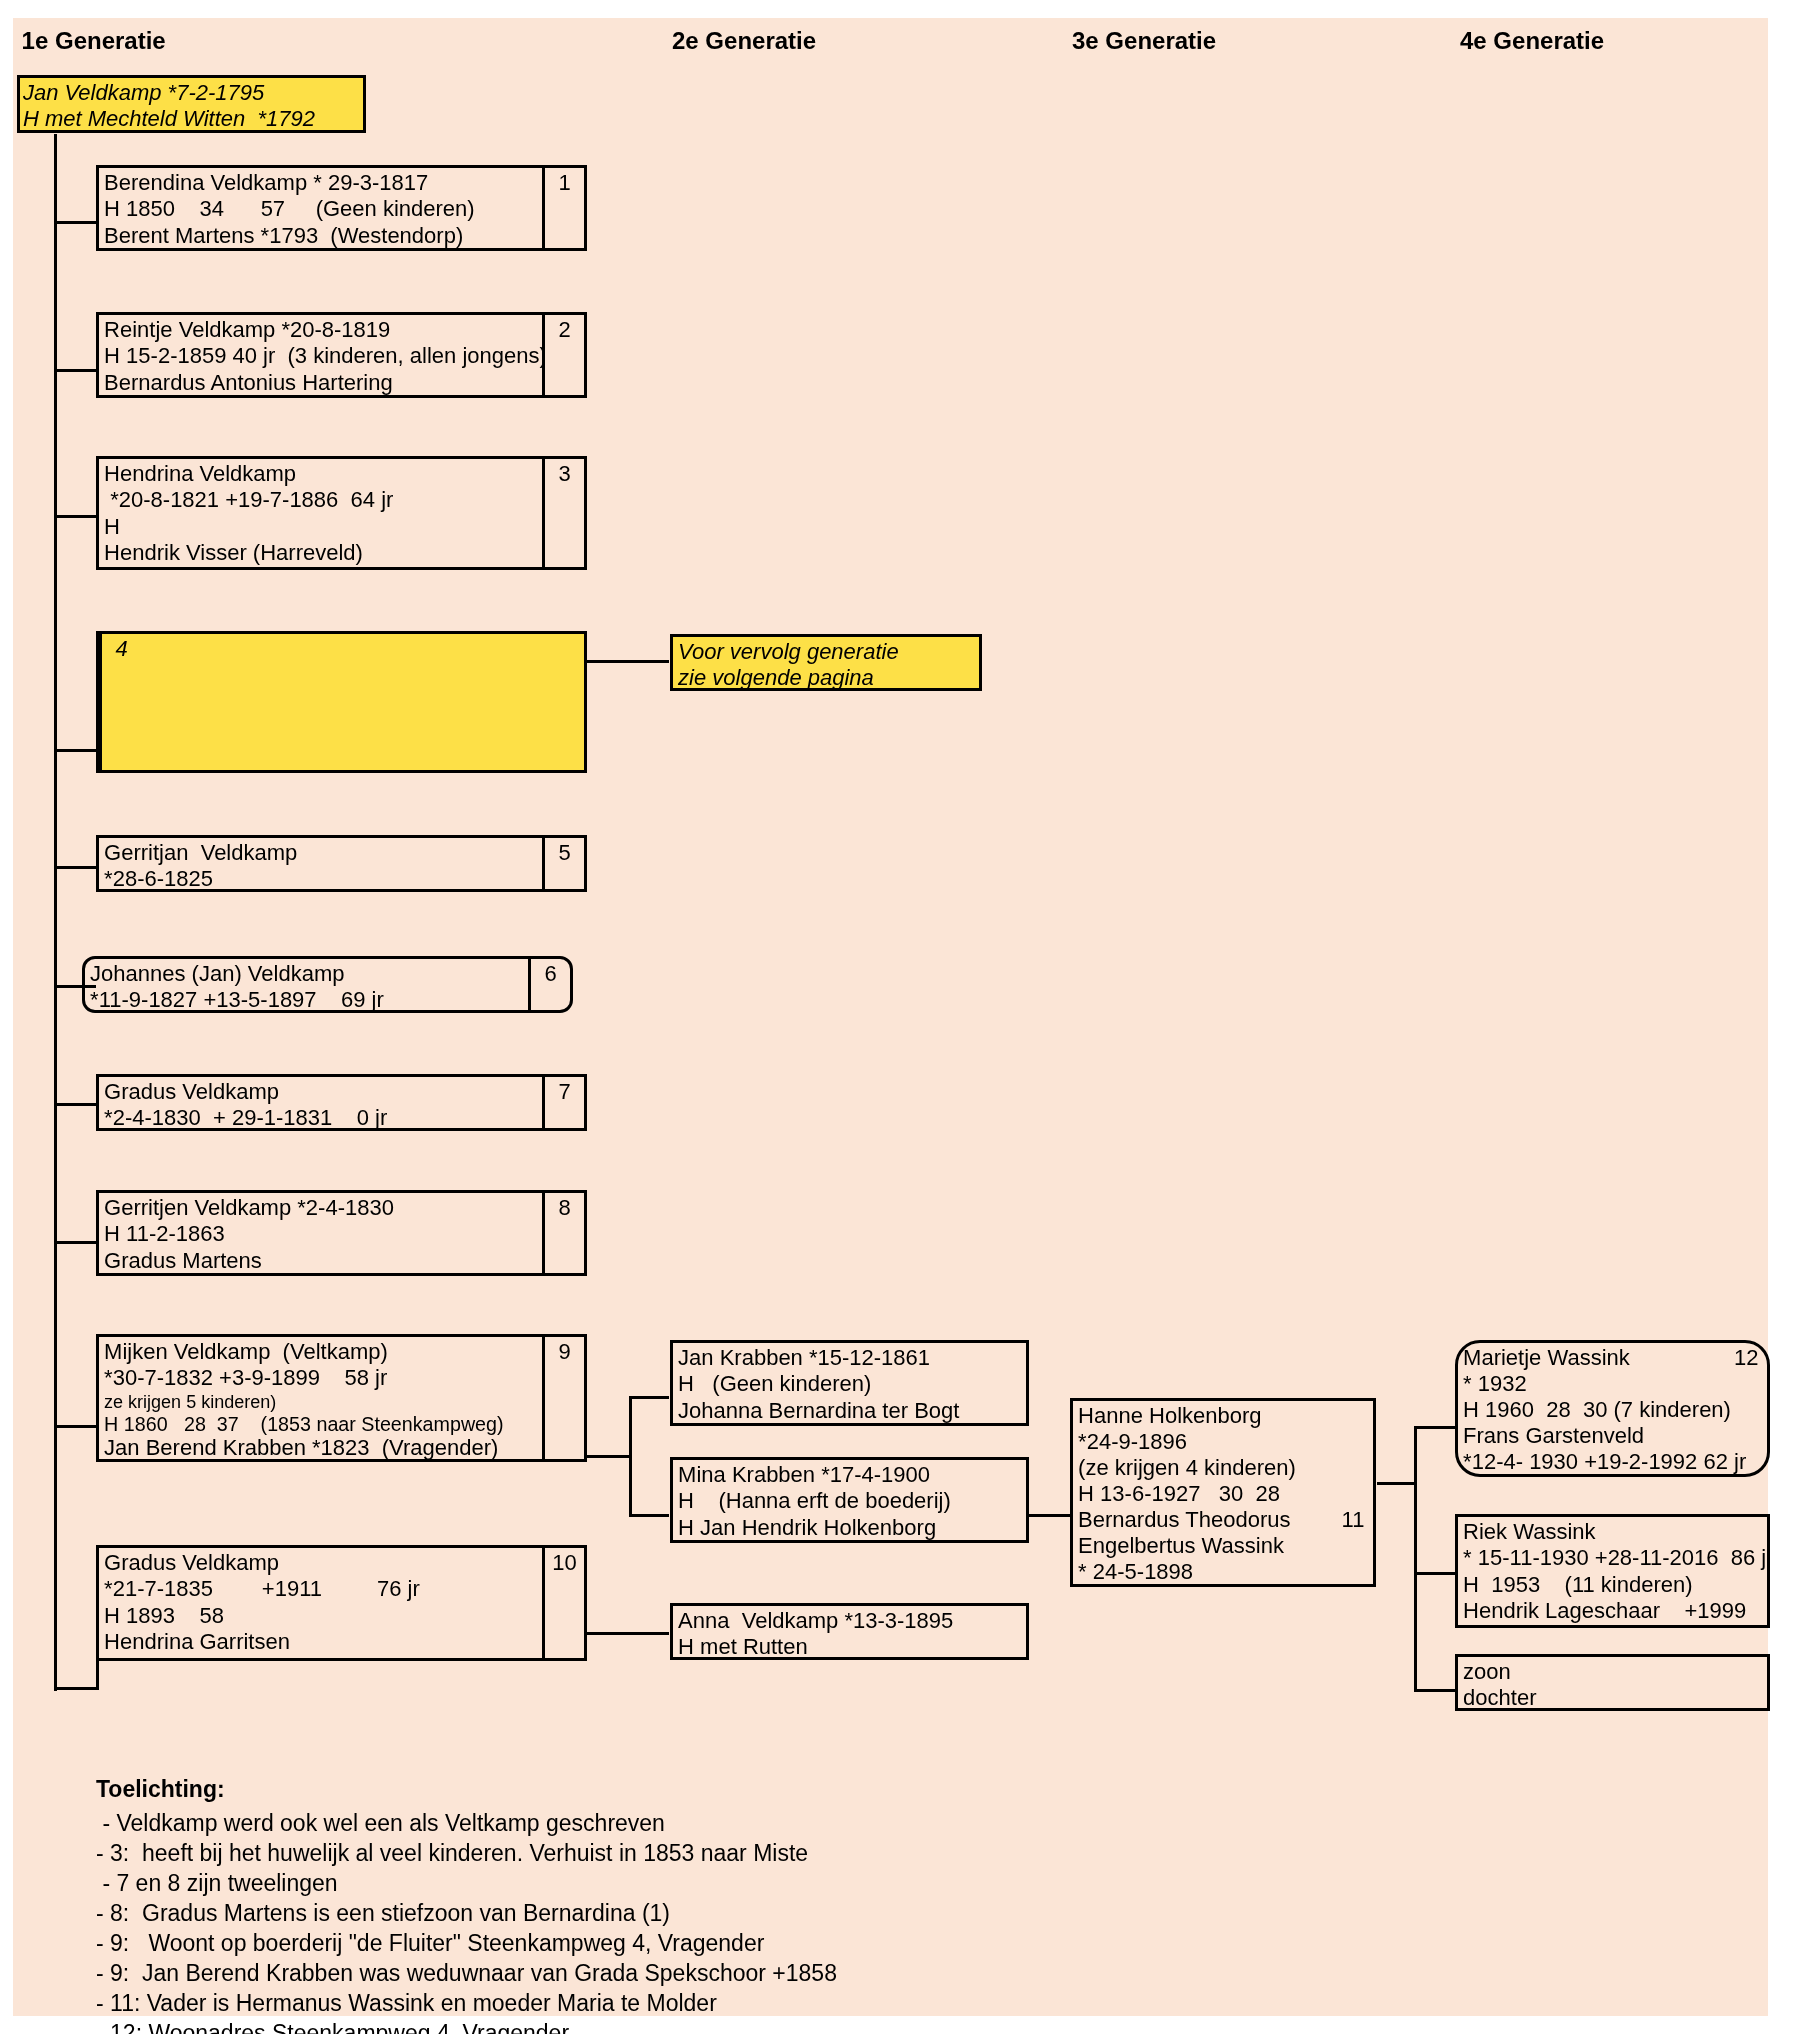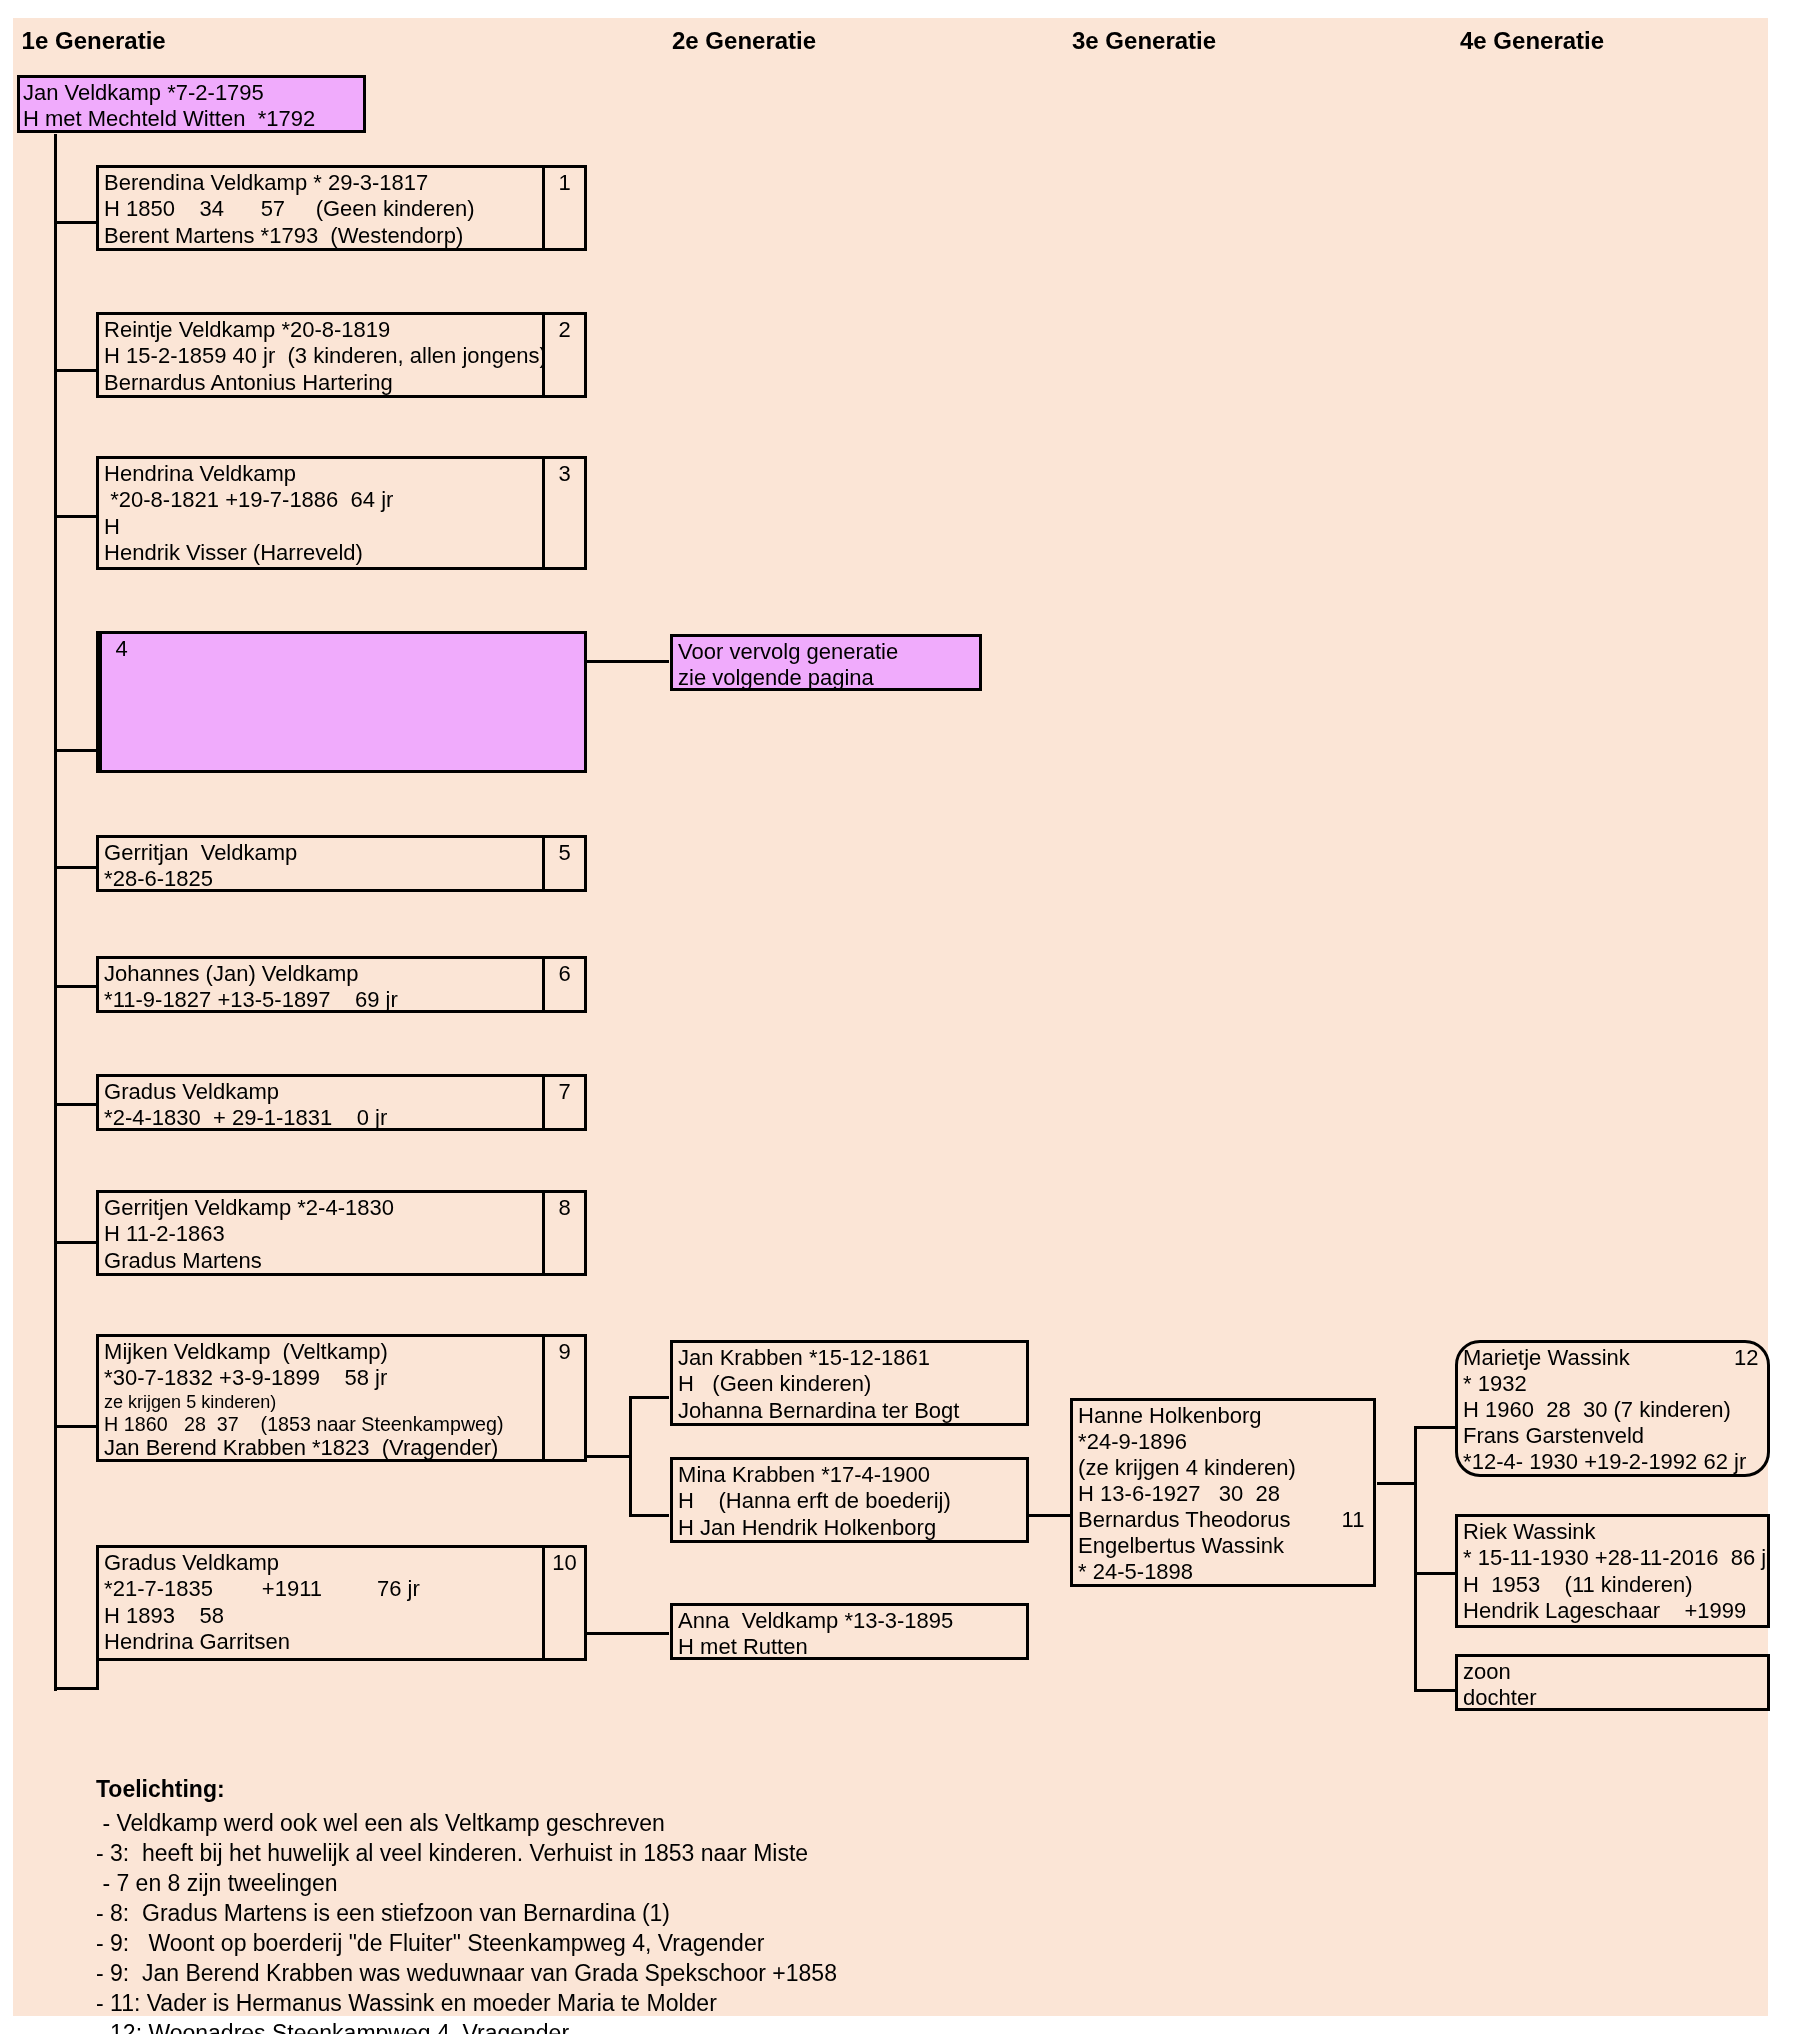--- a/index.html
+++ b/index.html
@@ -2,21 +2,21 @@
 <html style="font-size:13.7px"><head>
 <meta charset="utf-8">
 <style>
   html,body{margin:0;padding:0;background:#ffffff;}
   .page{position:relative;width:1798px;height:2034px;background:#ffffff;
         font-family:"Liberation Sans", sans-serif;color:#000;overflow:hidden;}
   .canvas{position:absolute;left:13px;top:18px;width:1755px;height:1998px;background:#fbe5d6;}
   .gen-header{position:absolute;top:8.6px;font-size:24px;font-weight:bold;white-space:pre;}
   .gh1{left:8.6px;} .gh2{left:659px;} .gh3{left:1059px;} .gh4{left:1447px;}
   .box{position:absolute;border:3.4px solid #000;background:#fbe5d6;box-sizing:border-box;display:flex;}
-  .box.hl{background:#f0abfc;}
+  .box.hl{background:#fde047;font-style:italic;}
   .box-text{flex:1 1 auto;padding:1.7px 0 0 5.1px;overflow:hidden;}
   .num-cell{flex:0 0 39px;border-left:3.4px solid #000;text-align:center;
             font-size:22px;line-height:26.5px;padding-top:1.7px;}
   .line{font-size:22px;line-height:26.5px;white-space:pre;}
   .lh30 .line{line-height:26px;}
   .line.sm{font-size:18px;line-height:21.4px;}
   .line.sm2{font-size:19.7px;line-height:22px;}
   .line.flexline{display:flex;}
   .line .inline-num{margin-left:auto;padding-right:8.6px;}
   .conn{position:absolute;background:#000;}
@@ -75,21 +75,21 @@
     </div>
 
     <div class="box" style="left:83px;top:817px;width:491px;height:57px;">
       <div class="box-text">
         <div class="line">Gerritjan  Veldkamp</div>
         <div class="line">*28-6-1825</div>
       </div>
       <div class="num-cell">5</div>
     </div>
 
-    <div class="box" style="left:83px;top:938px;width:491px;height:57px;">
+    <div class="box" style="left:69px;top:938px;width:491px;height:57px;border-radius:13px;">
       <div class="box-text">
         <div class="line">Johannes (Jan) Veldkamp</div>
         <div class="line">*11-9-1827 +13-5-1897    69 jr</div>
       </div>
       <div class="num-cell">6</div>
     </div>
 
     <div class="box" style="left:83px;top:1056px;width:491px;height:57px;">
       <div class="box-text">
         <div class="line">Gradus Veldkamp</div>

